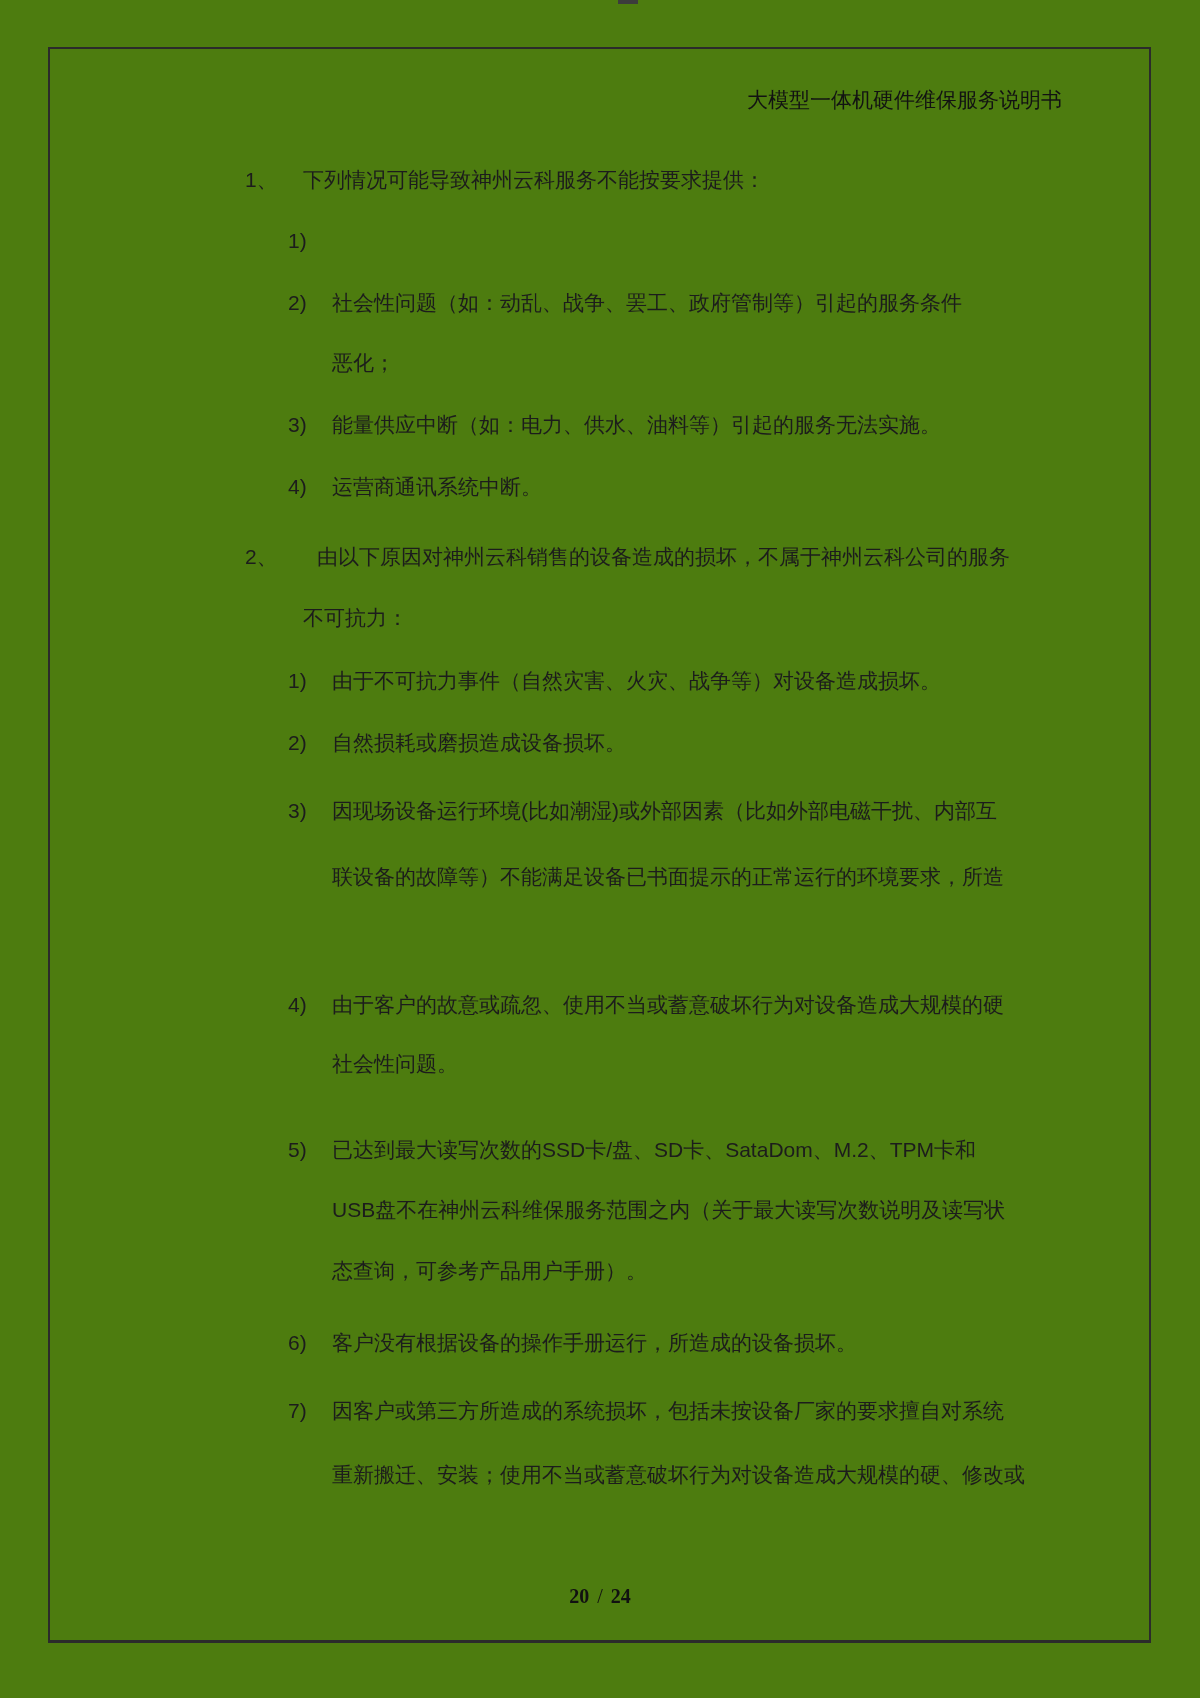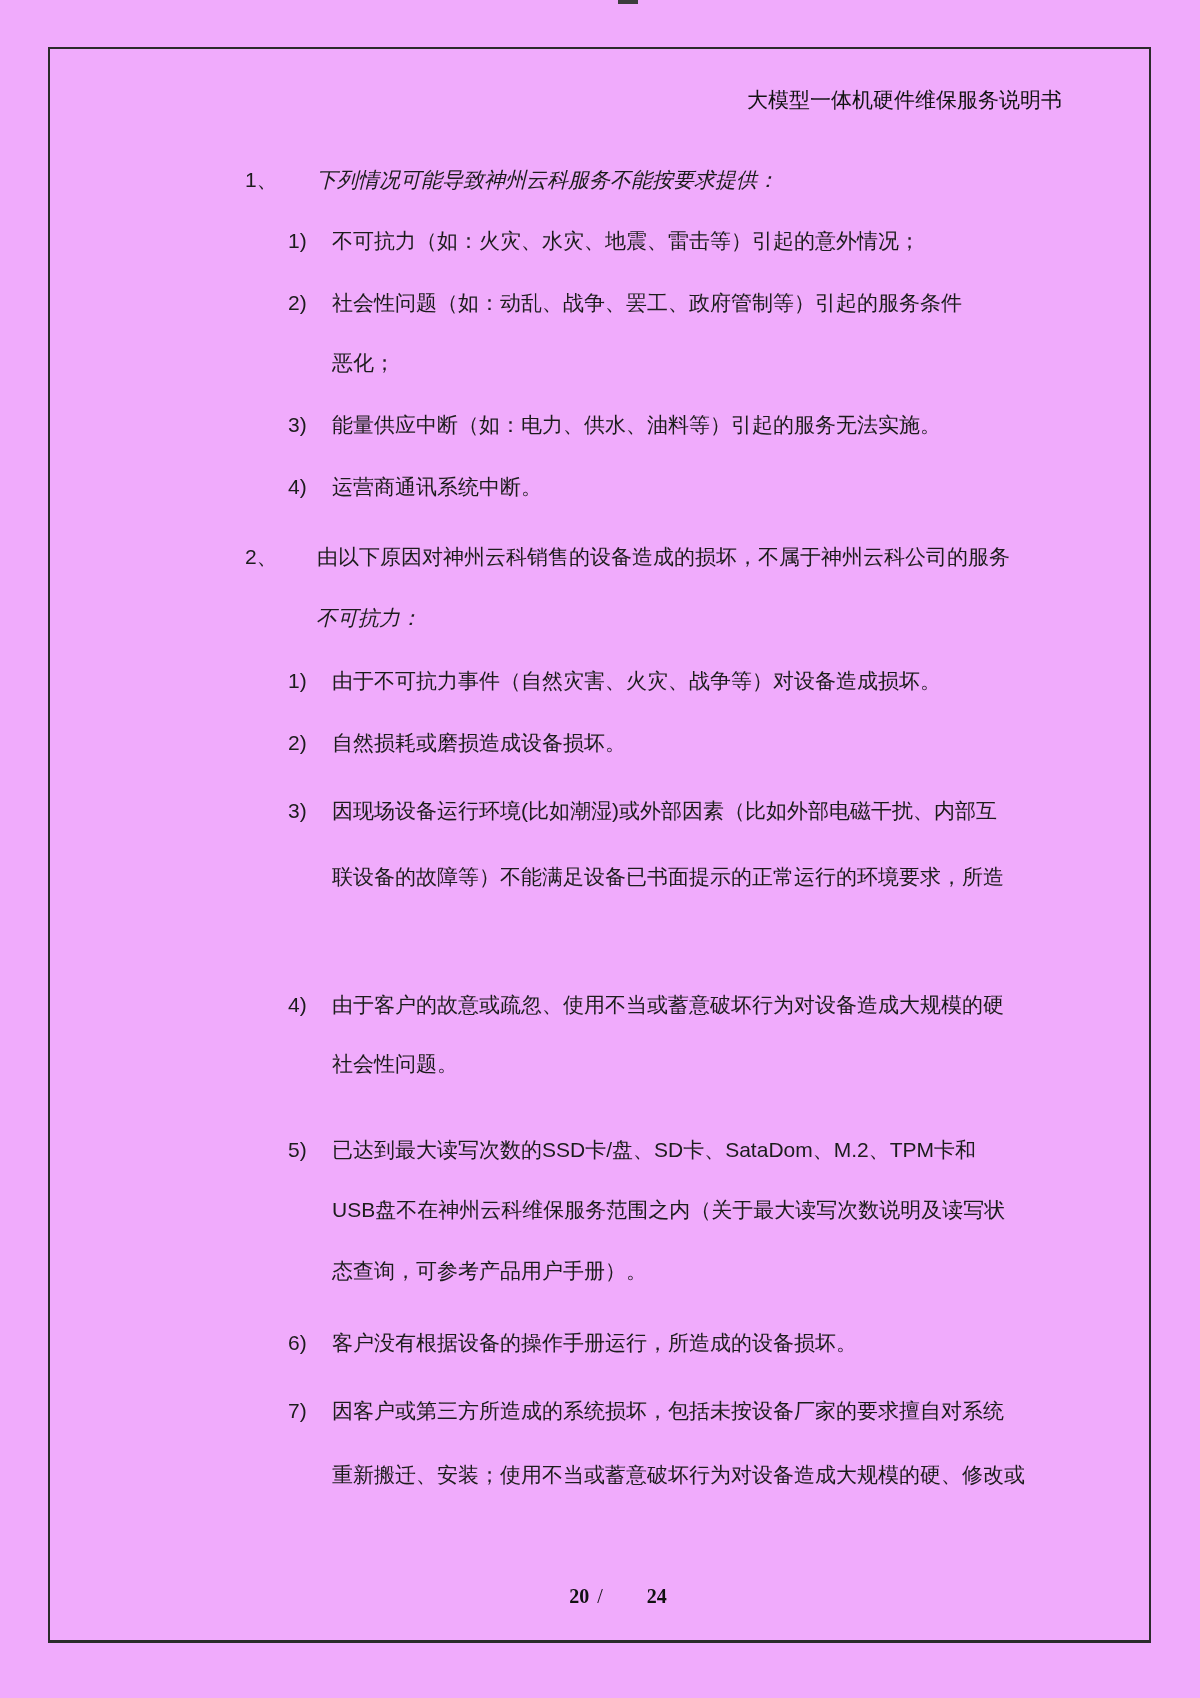--- a/index.html
+++ b/index.html
@@ -1,19 +1,19 @@
 <!DOCTYPE html>
 <html><head>
 <meta charset="utf-8">
 <style>
   html,body { margin:0; padding:0; background:#ffffff; }
   .page {
     position:relative;
     width:1200px; height:1698px;
-    background:#f0abfc;
+    background:#4d7c0f;
     font-family:"Liberation Sans", sans-serif;
     color:#1c1c1c;
     overflow:hidden;
   }
   .frame {
     position:absolute;
     left:48px; top:47px;
     width:1099px; height:1591px;
     border:2px solid #2b2b2b;
     border-bottom-width:3px;
@@ -25,51 +25,50 @@
   .doc-header {
     position:absolute; top:86px; left:747px;
     font-family:"Liberation Serif","DejaVu Serif",serif;
     font-size:21px; color:#121212; white-space:nowrap;
   }
   .row {
     position:absolute; left:0; width:1200px; height:30px;
     line-height:30px; font-size:21px; white-space:nowrap;
   }
   .num1 { position:absolute; left:245px; }
-  .txt1 { position:absolute; left:316px;font-style:italic; }
+  .txt1 { position:absolute; left:303px; }
   .txt1b { position:absolute; left:317px; }
   .num2 { position:absolute; left:288px; }
   .txt2 { position:absolute; left:332px; }
   .footer {
     position:absolute; top:1583px; left:0; width:1200px;
     text-align:center;
     font-family:"Liberation Serif","DejaVu Serif",serif;
     font-size:20px; color:#111111; line-height:26px;
   }
-  .footer .pg { font-weight:bold;margin-left:36px; }
+  .footer .pg { font-weight:bold; }
   .footer .sep { font-weight:normal; padding:0 8px; }
 </style>
 </head>
 <body>
 
 <div class="page">
 
   <div class="frame"></div>
   <div class="scan-artifact"></div>
 
   <div class="doc-header">大模型一体机硬件维保服务说明书</div>
 
   <div class="row" style="top:165px">
     <span class="num1">1、</span>
     <span class="txt1">下列情况可能导致神州云科服务不能按要求提供：</span>
   </div>
 
   <div class="row" style="top:226px">
     <span class="num2">1)</span>
-    <span class="txt2">不可抗力（如：火灾、水灾、地震、雷击等）引起的意外情况；</span>
   </div>
 
   <div class="row" style="top:288px">
     <span class="num2">2)</span>
     <span class="txt2">社会性问题（如：动乱、战争、罢工、政府管制等）引起的服务条件</span>
   </div>
   <div class="row" style="top:348px">
     <span class="txt2">恶化；</span>
   </div>
 

